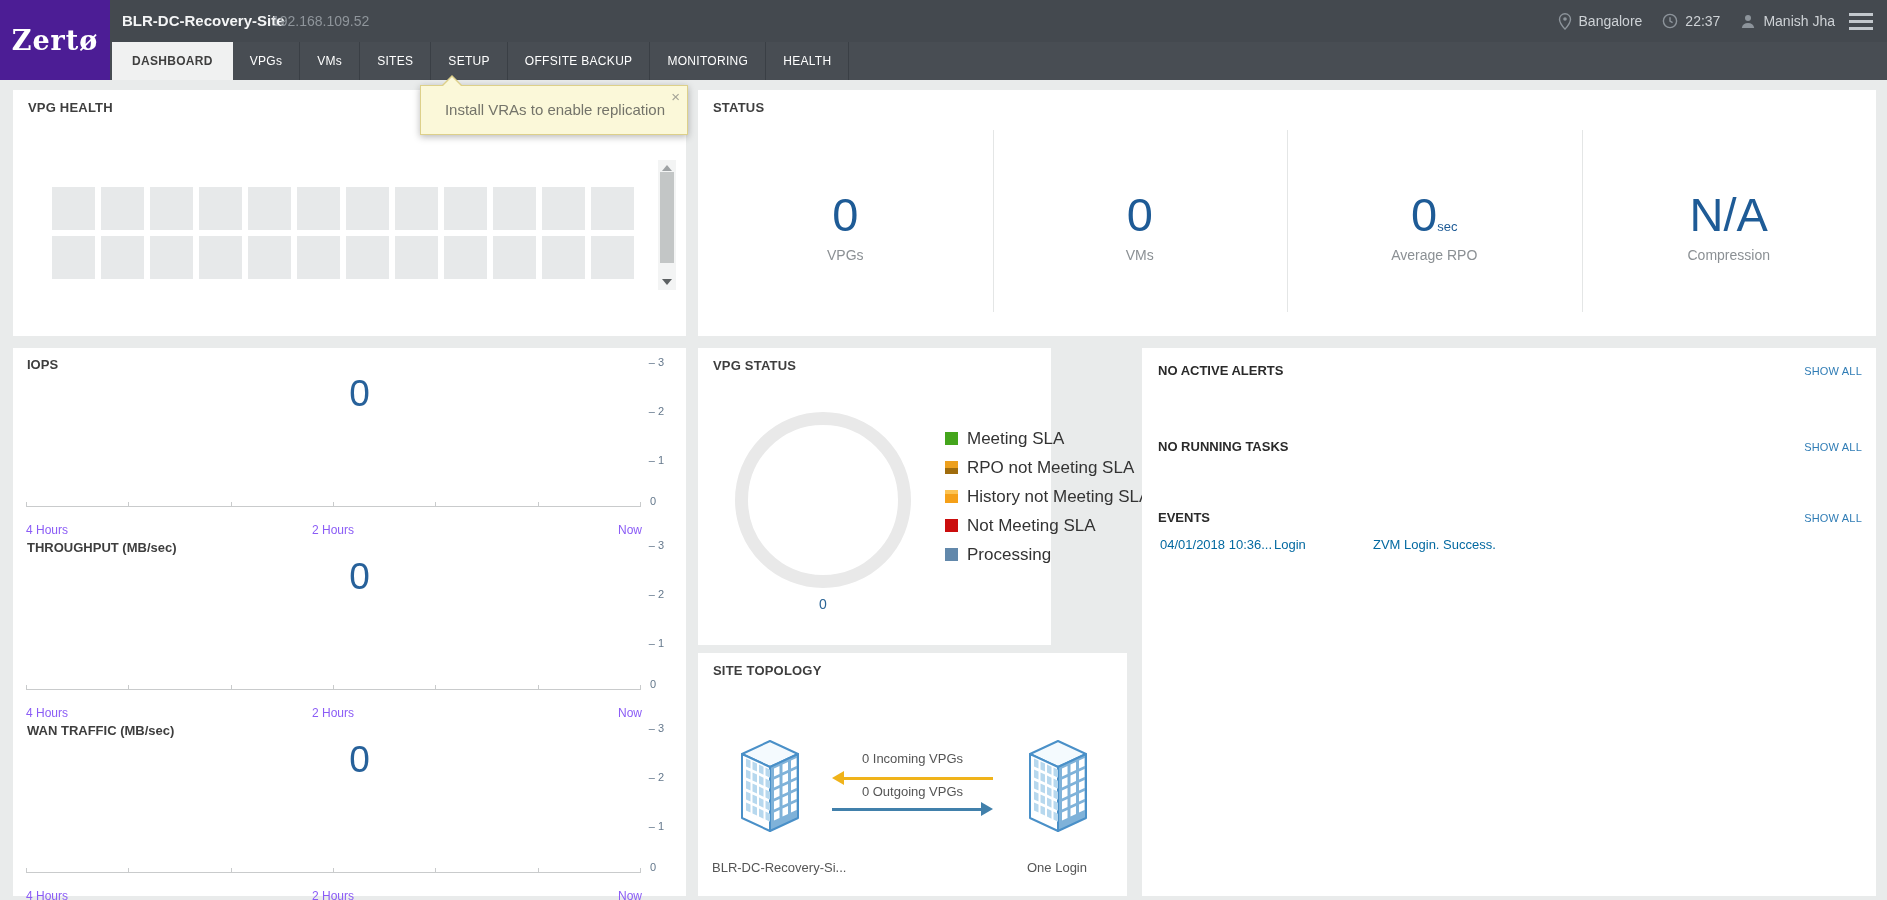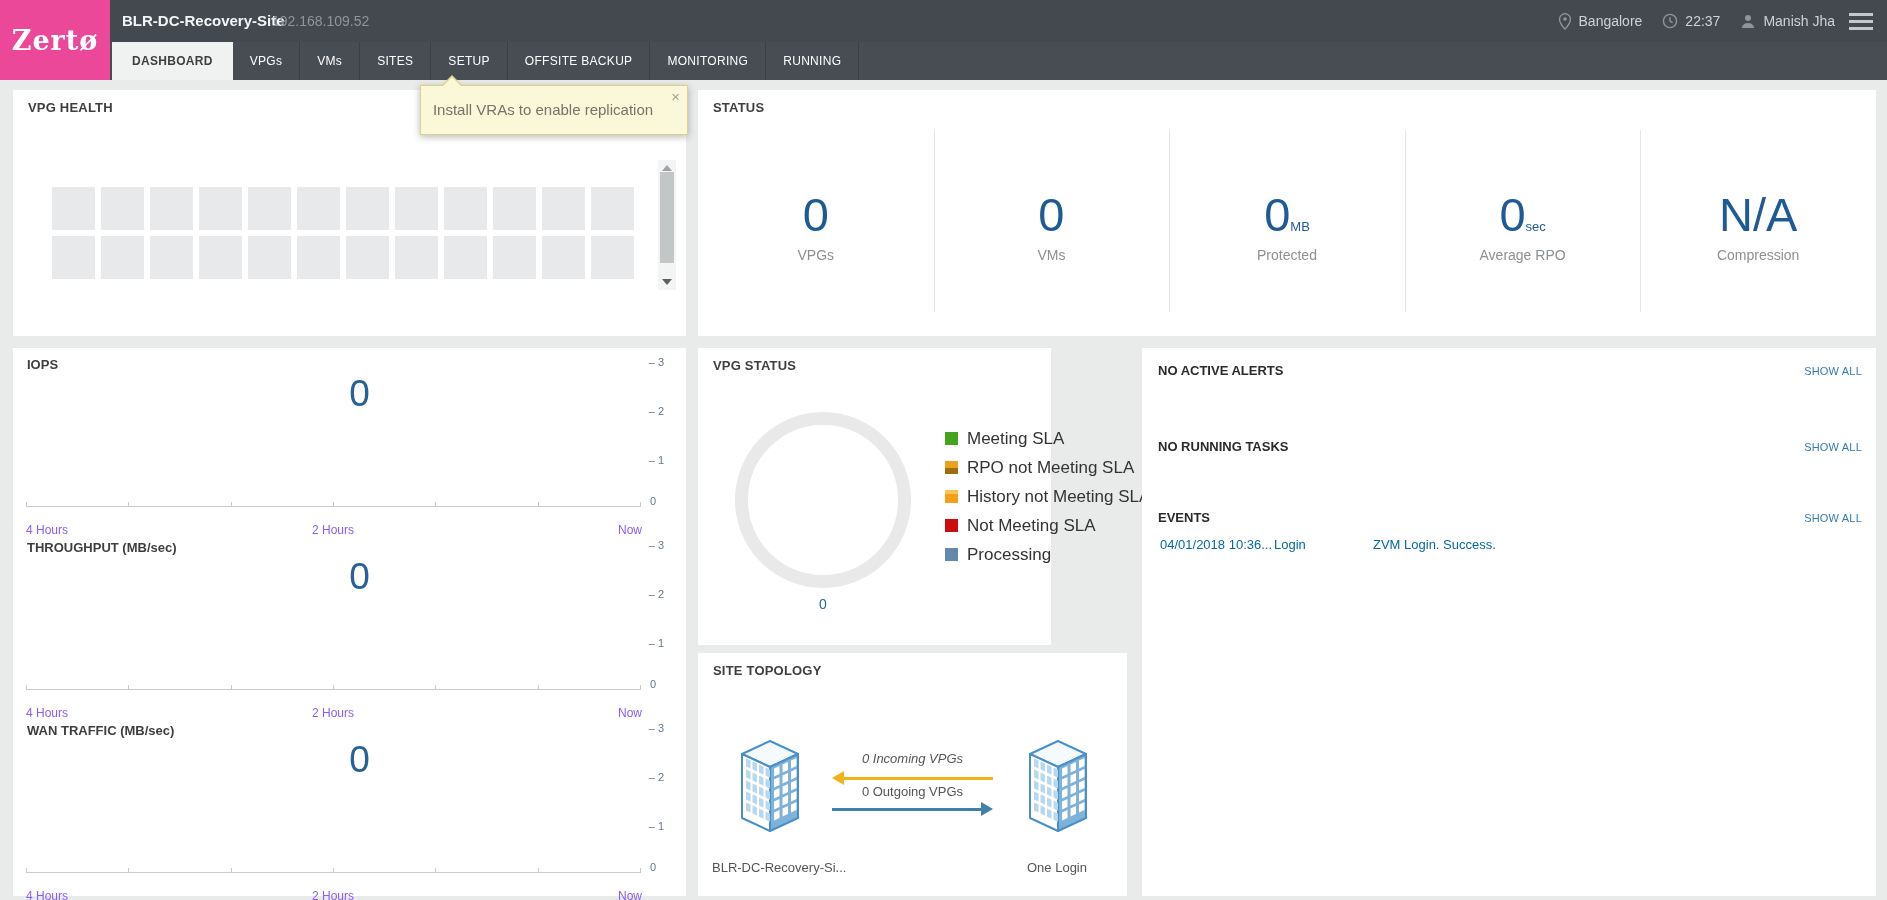--- a/index.html
+++ b/index.html
@@ -3,21 +3,21 @@
 <meta charset="utf-8">
 <style>
   * { margin:0; padding:0; box-sizing:border-box; }
   html,body { background:#d8dadb; }
   body { font-family:"Liberation Sans","DejaVu Sans",sans-serif; }
   #app { position:relative; width:1887px; height:900px; background:#e9ebeb; overflow:hidden; }
 
   
   .topbar { position:absolute; left:0; top:0; width:1887px; height:42px; background:#44494f; }
   .tabbar { position:absolute; left:0; top:42px; width:1887px; height:38px; background:#484d53; }
-  .logo { position:absolute; left:0; top:0; width:110px; height:80px; background:#ec4899; z-index:6;
+  .logo { position:absolute; left:0; top:0; width:110px; height:80px; background:#4c1d95; z-index:6;
           display:flex; align-items:center; justify-content:center; }
   .logo span { color:#fff; font-family:"DejaVu Serif","Liberation Serif",serif; font-weight:bold;
                font-size:27px; letter-spacing:1px; }
   .site-name { position:absolute; left:122px; top:0; height:42px; line-height:42px;
                color:#f4f5f6; font-size:15px; font-weight:bold; }
   .site-ip { position:absolute; left:272px; top:0; height:42px; line-height:42px;
              color:#8f959b; font-size:14px; }
   .top-right { position:absolute; right:52px; top:0; height:42px; display:flex; align-items:center; gap:20px; }
   .tr-item { display:flex; align-items:center; gap:7px; color:#ced2d6; font-size:14px; }
   .tr-item svg { display:block; }
@@ -25,21 +25,21 @@
   .burger i { display:block; height:3px; background:#c3c8cd; margin-bottom:4px; }
 
   .tabs { position:absolute; left:112px; top:0; height:38px; display:flex; }
   .tab { height:38px; line-height:38px; padding:0 17px; color:#fff; font-size:12px; letter-spacing:.3px;
          border-right:1px solid #3a3f45; cursor:pointer; white-space:nowrap; }
   .tab.active { background:#f0f1f1; color:#3f3f3f; font-weight:bold; padding:0 20px; border-right:none; }
 
   
   .tooltip { position:absolute; left:420px; top:85px; width:268px; height:50px; background:#fbf8d9;
              border:1px solid #ddd08a; box-shadow:0 2px 7px rgba(0,0,0,.28); z-index:10; }
-  .tooltip .tip-text { display:block; line-height:48px; text-align:center; padding:0 22px 0 0;
+  .tooltip .tip-text { display:block; line-height:48px; text-align:right; padding:0 22px 0 0;
                        color:#74746a; font-size:15px; white-space:nowrap; }
   .tooltip .tip-close { position:absolute; right:7px; top:3px; color:#a3a396; font-size:15px;
                         line-height:15px; cursor:pointer; }
   .caret { position:absolute; left:20px; top:-11px; width:0; height:0;
            border-left:11px solid transparent; border-right:11px solid transparent;
            border-bottom:11px solid #ddd08a; }
   .caret:after { content:""; position:absolute; left:-9px; top:2px; width:0; height:0;
                  border-left:9px solid transparent; border-right:9px solid transparent;
                  border-bottom:9px solid #fbf8d9; }
 
@@ -105,21 +105,21 @@
   .lg-history    { background:linear-gradient(180deg,#fcc353 30%,#f5a018 30%); }
   .lg-red        { background:#cb0d0d; }
   .lg-processing { background:#6288ab; }
   .lg-label { font-size:17px; color:#333; white-space:nowrap; }
 
   
   .bldg { position:absolute; top:85px; }
   .bldg-left { left:40px; } .bldg-right { left:328px; }
   .flow-label { position:absolute; left:134px; width:161px; text-align:center;
                 font-size:13px; color:#555; }
-  .in-label { top:98px;font-style:italic; } .out-label { top:131px; }
+  .in-label { top:98px; } .out-label { top:131px; }
   .arrow { position:absolute; height:3px; }
   .arrow-in  { left:146px; top:124px; width:149px; background:#f0b31a; }
   .arrow-in:before { content:""; position:absolute; left:-12px; top:-6px; width:0; height:0;
                      border-top:7px solid transparent; border-bottom:7px solid transparent;
                      border-right:12px solid #f0b31a; }
   .arrow-out { left:134px; top:155px; width:149px; background:#4180ab; }
   .arrow-out:after { content:""; position:absolute; right:-12px; top:-6px; width:0; height:0;
                      border-top:7px solid transparent; border-bottom:7px solid transparent;
                      border-left:12px solid #4180ab; }
   .site-label { position:absolute; top:207px; font-size:13px; color:#555; }
@@ -182,21 +182,21 @@
 
   <div class="tabbar">
     <div class="tabs">
       <div class="tab active">DASHBOARD</div>
       <div class="tab">VPGs</div>
       <div class="tab">VMs</div>
       <div class="tab">SITES</div>
       <div class="tab">SETUP</div>
       <div class="tab">OFFSITE BACKUP</div>
       <div class="tab">MONITORING</div>
-      <div class="tab">RUNNING</div>
+      <div class="tab">HEALTH</div>
     </div>
   </div>
 
   <div class="logo">
     <span>Zertø</span>
   </div>
 
   <div class="tooltip">
     <span class="caret"></span>
     <span class="tip-text">Install VRAs to enable replication</span>
@@ -241,24 +241,20 @@
   <div id="status" class="panel">
     <div class="p-title">STATUS</div>
     <div class="metrics">
       <div class="metric">
         <div class="m-val"><span>0</span><span class="m-unit"></span></div>
         <div class="m-label">VPGs</div>
       </div>
       <div class="metric">
         <div class="m-val"><span>0</span><span class="m-unit"></span></div>
         <div class="m-label">VMs</div>
-      </div>
-      <div class="metric">
-        <div class="m-val"><span>0</span><span class="m-unit">MB</span></div>
-        <div class="m-label">Protected</div>
       </div>
       <div class="metric">
         <div class="m-val"><span>0</span><span class="m-unit">sec</span></div>
         <div class="m-label">Average RPO</div>
       </div>
       <div class="metric">
         <div class="m-val"><span>N/A</span><span class="m-unit"></span></div>
         <div class="m-label">Compression</div>
       </div>
     </div>

